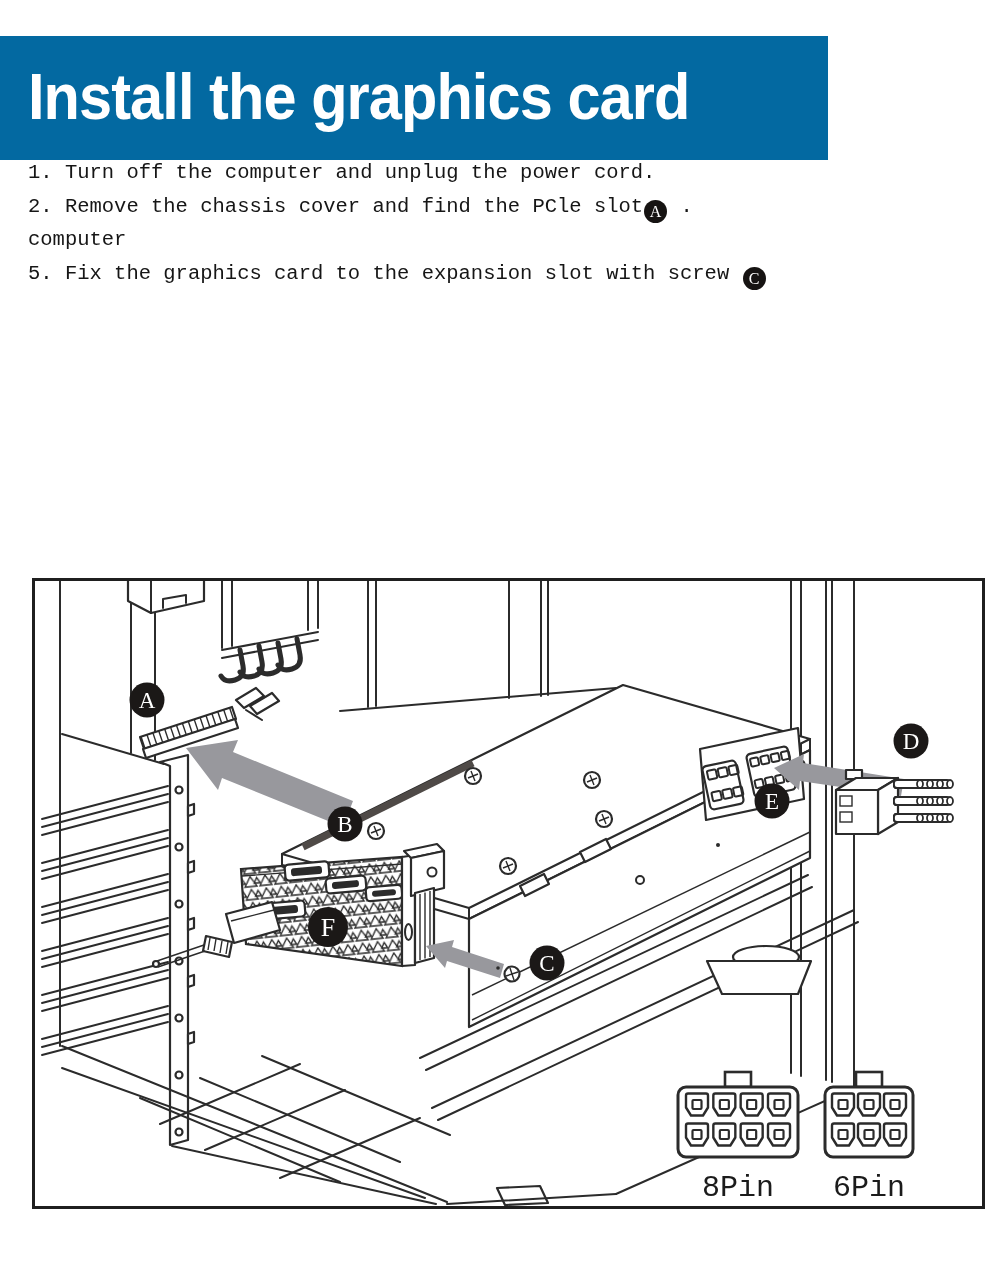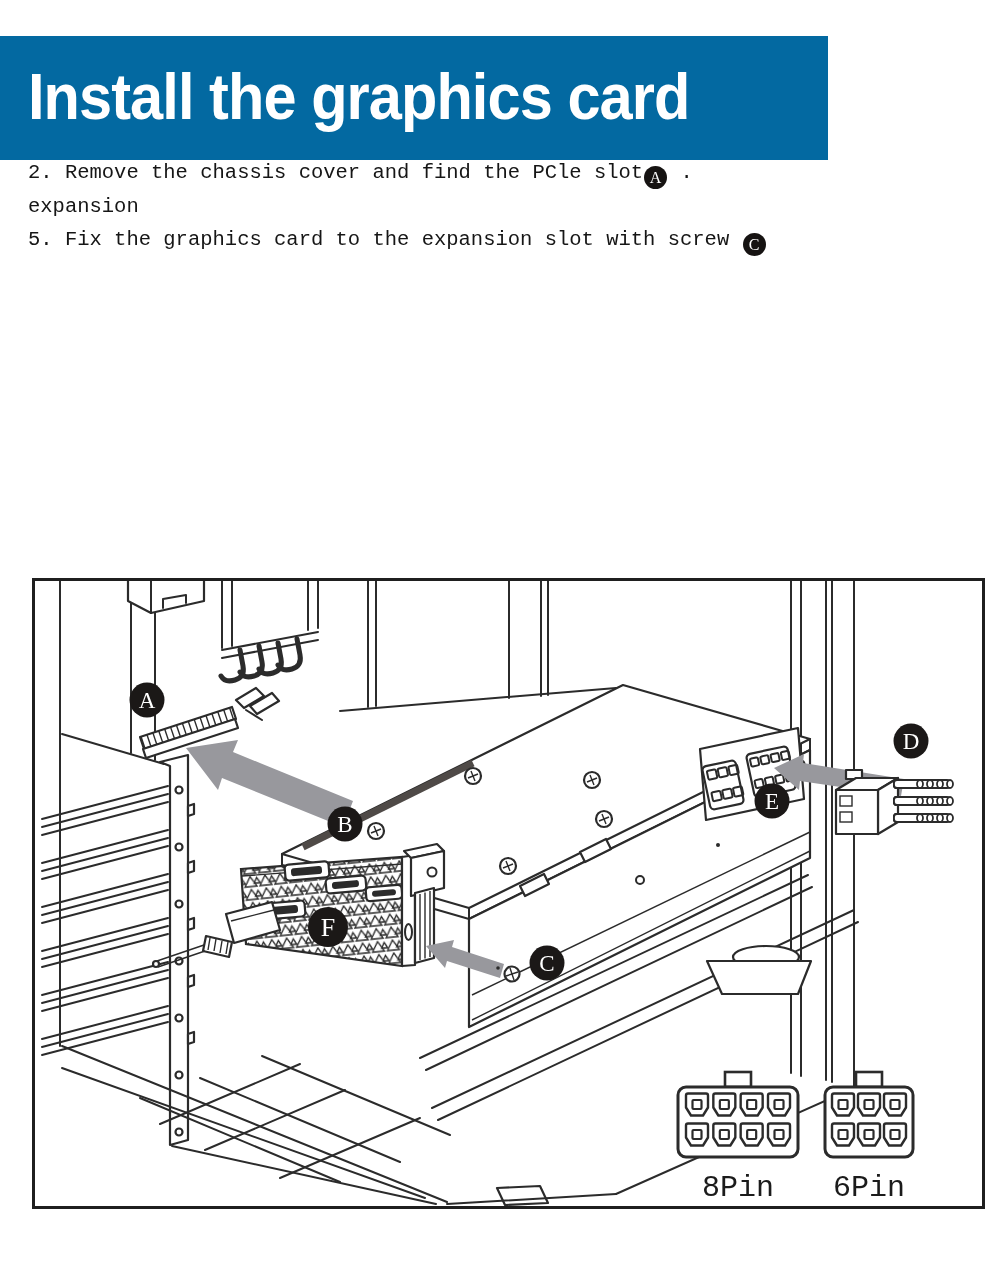--- a/index.html
+++ b/index.html
@@ -43,22 +43,23 @@
 <body>
 
 <div class="page">
 
   <div class="titlebar">
     <h1>Install the graphics card</h1>
   </div>
 
   <div class="instructions">
     <div>
+        <div class="iline">1. Turn off the computer and unplug the power cord.</div>
         <div class="iline">2. Remove the chassis cover and find the PCle slot<span class="tbadge">A</span> .</div>
-        <div class="iline">expansion</div>
+        <div class="iline">computer</div>
         <div class="iline">5. Fix the graphics card to the expansion slot with screw <span class="tbadge">C</span></div>
       </div>
   </div>
 
   <div class="diagram-box">
     <svg viewBox="35 581 947 625" xmlns="http://www.w3.org/2000/svg">
       <defs>
         <pattern id="tri" patternUnits="userSpaceOnUse" width="15" height="13" patternTransform="rotate(-6)">
           <path d="M1,11 L7,1 L13,11 Z" class="thin"></path>
           <path d="M13.5,2.5 L16.5,8 L10.5,8 Z" class="thin"></path>

